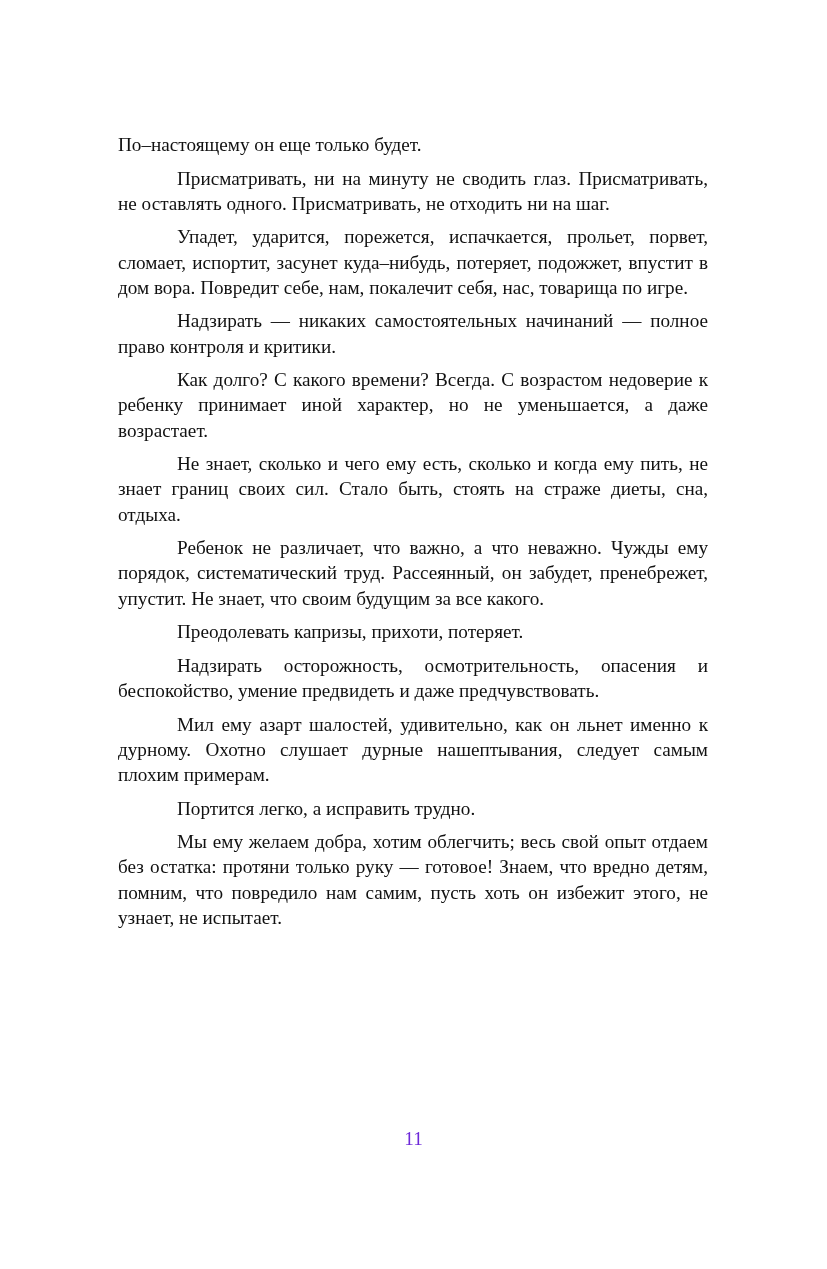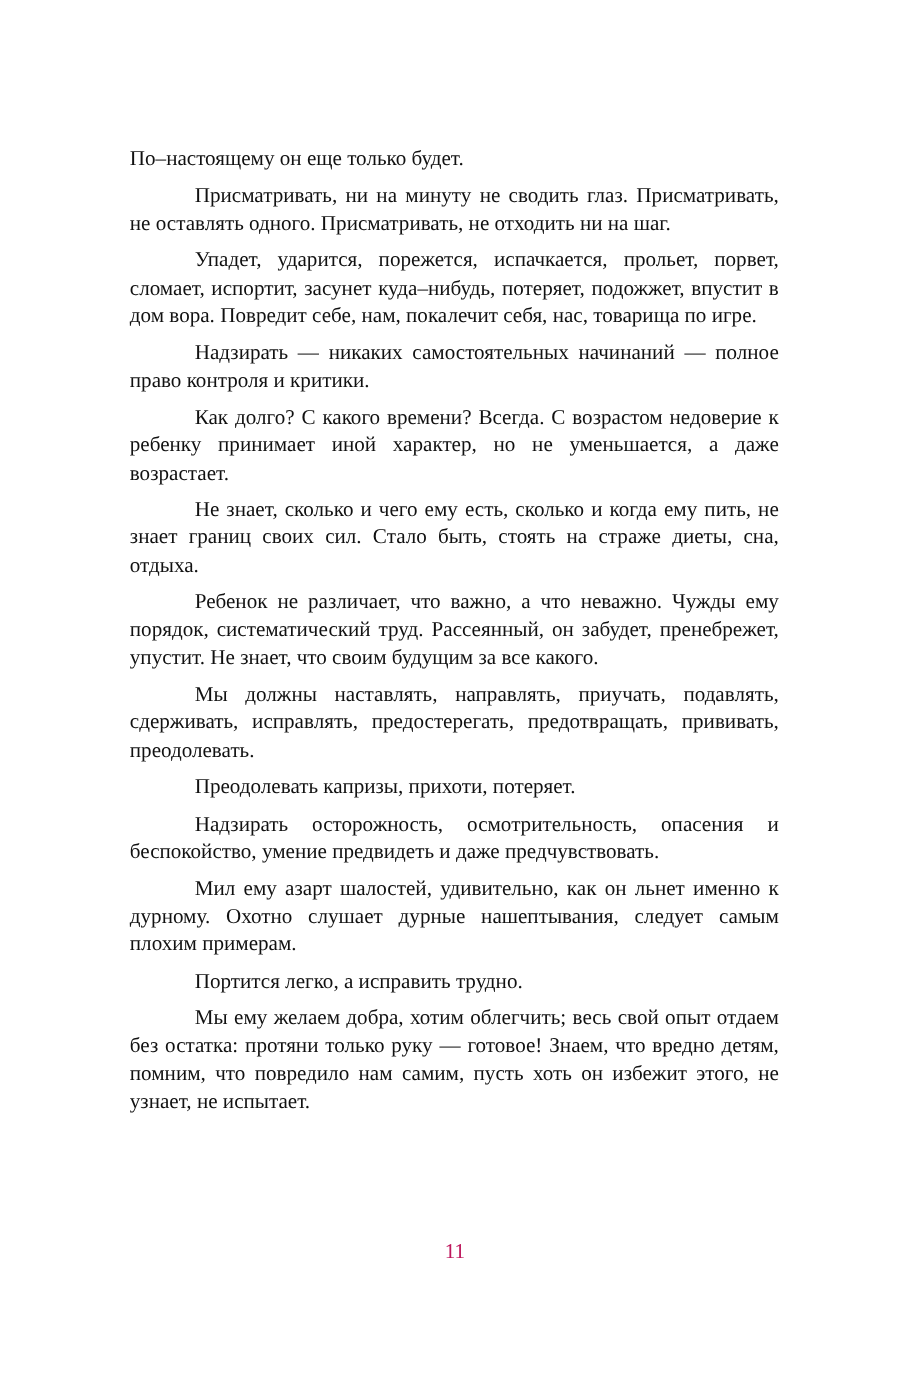--- a/index.html
+++ b/index.html
@@ -22,35 +22,34 @@
     }
     .para.no-indent { text-indent: 0; }
     .page-number {
       position: absolute;
       left: 0;
       width: 827px;
       top: 1128px;
       text-align: center;
       font-family: "Liberation Serif", "DejaVu Serif", serif;
       font-size: 19.2px;
-      color: #be185d;
+      color: #6d28d9;
     }
   </style>
 </head>
 <body>
 
 <div class="page">
   <p class="para no-indent">По–настоящему он еще только будет.</p>
   <p class="para">Присматривать, ни на минуту не сводить глаз. Присматри­вать, не оставлять одного. Присматривать, не отходить ни на шаг.</p>
   <p class="para">Упадет, ударится, порежется, испачкается, прольет, порвет, сломает, испортит, засунет куда–нибудь, потеряет, подожжет, впу­стит в дом вора. Повредит себе, нам, покалечит себя, нас, товари­ща по игре.</p>
   <p class="para">Надзирать — никаких самостоятельных начинаний — пол­ное право контроля и критики.</p>
   <p class="para">Как долго? С какого времени? Всегда. С возрастом недове­рие к ребенку принимает иной характер, но не уменьшается, а даже возрастает.</p>
   <p class="para">Не знает, сколько и чего ему есть, сколько и когда ему пить, не знает границ своих сил. Стало быть, стоять на страже диеты, сна, отдыха.</p>
   <p class="para">Ребенок не различает, что важно, а что неважно. Чужды ему порядок, систематический труд. Рассеянный, он забудет, пре­небрежет, упустит. Не знает, что своим будущим за все какого.</p>
-  <p class="para">Мы должны наставлять, направлять, приучать, подавлять, сдерживать, исправлять, предостерегать, предотвращать, приви­вать, преодолевать.</p>
   <p class="para">Преодолевать капризы, прихоти, потеряет.</p>
   <p class="para">Надзирать осторожность, осмотрительность, опасения и беспокойство, умение предвидеть и даже предчувствовать.</p>
   <p class="para">Мил ему азарт шалостей, удивительно, как он льнет имен­но к дурному. Охотно слушает дурные нашептывания, следует са­мым плохим примерам.</p>
   <p class="para">Портится легко, а исправить трудно.</p>
   <p class="para">Мы ему желаем добра, хотим облегчить; весь свой опыт отдаем без остатка: протяни только руку — готовое! Знаем, что вредно детям, помним, что повредило нам самим, пусть хоть он избежит этого, не узнает, не испытает.</p>
 </div>
 
 <div class="page-number">11</div>
 
 </body></html>

